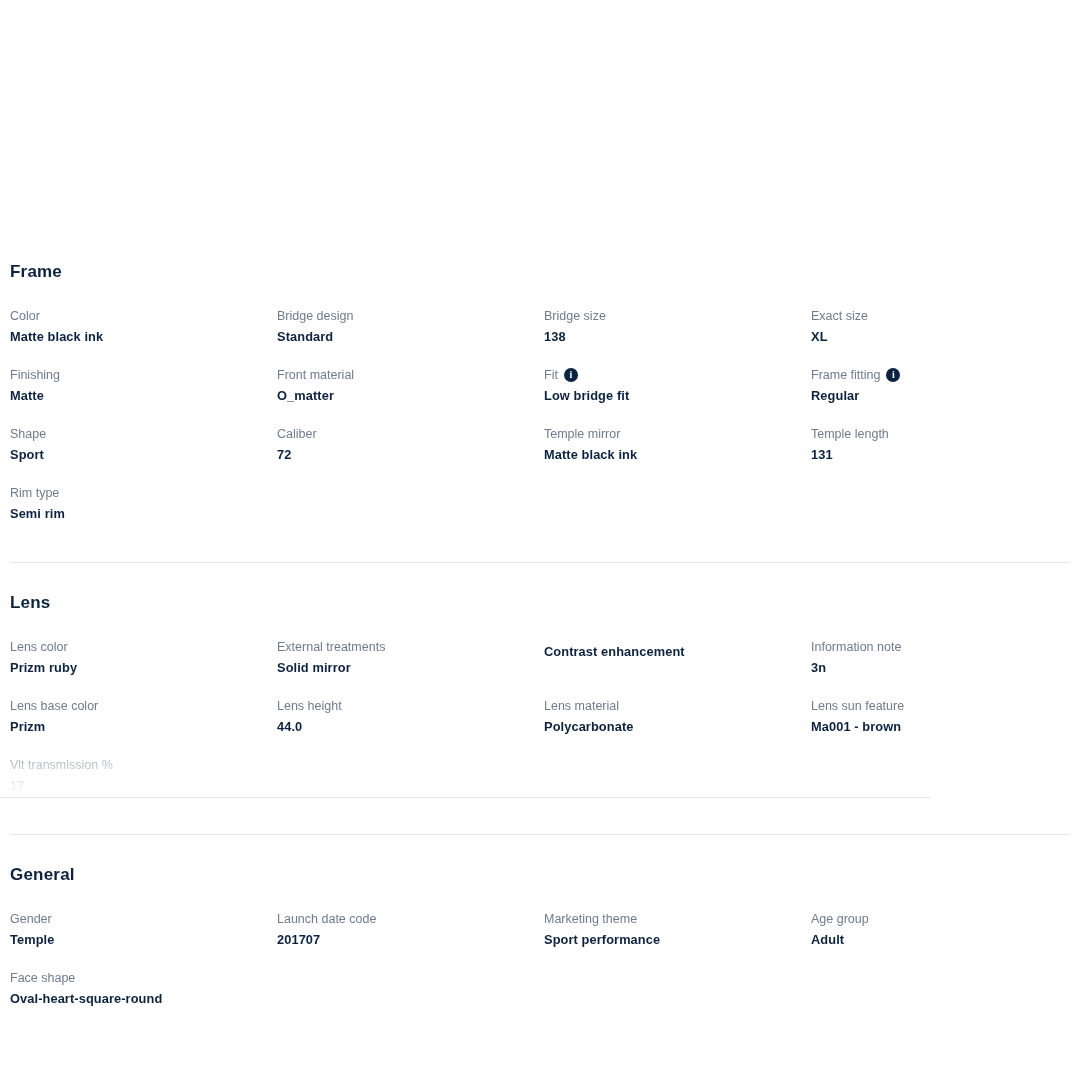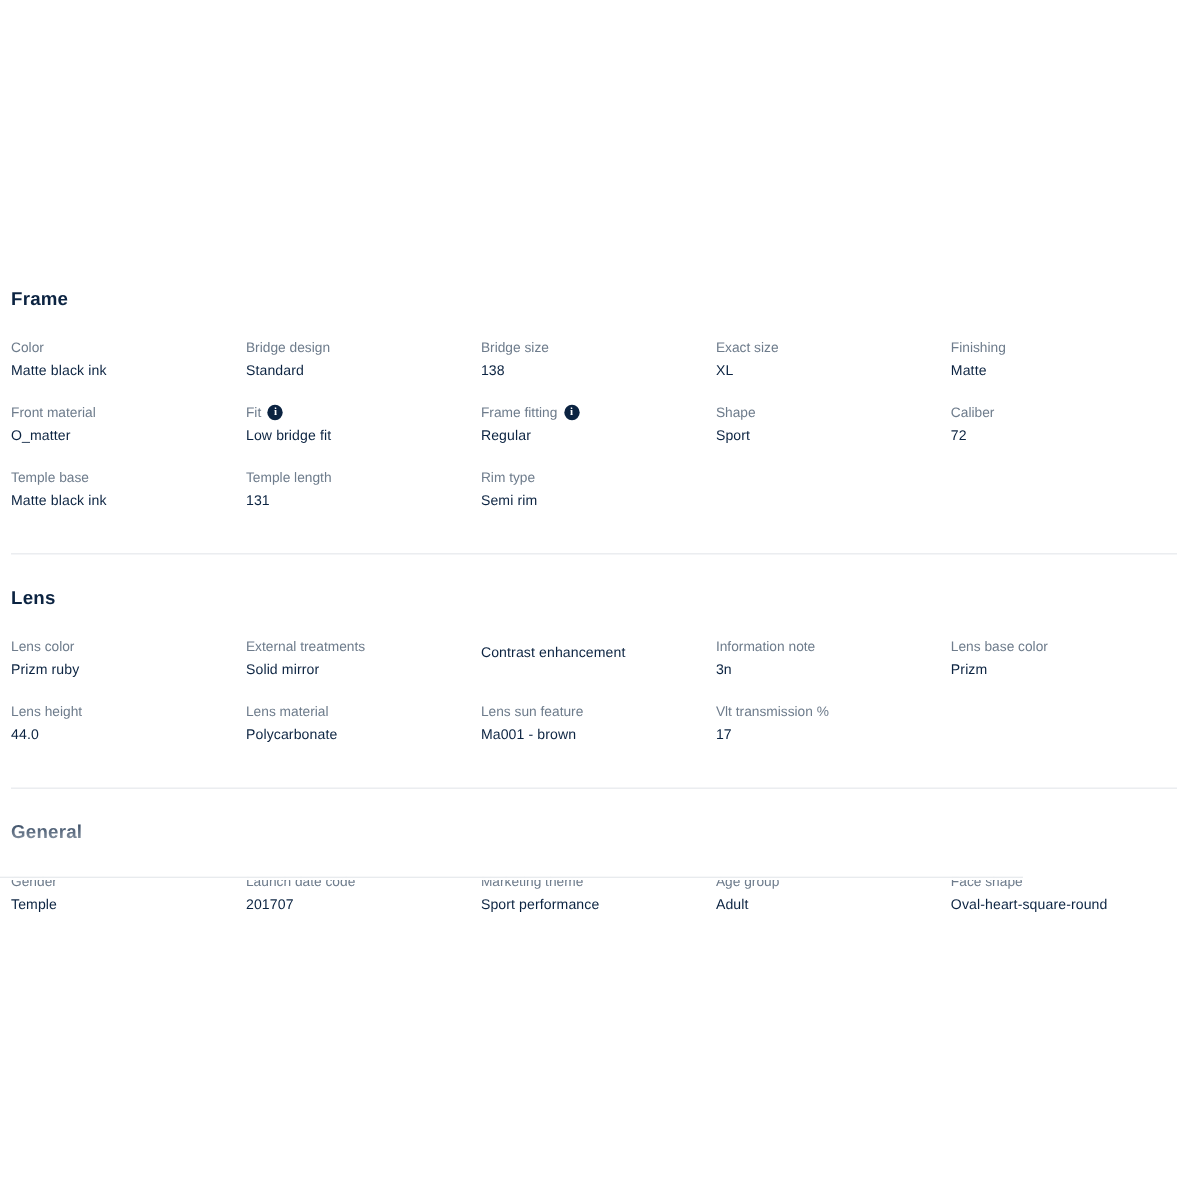--- a/index.html
+++ b/index.html
@@ -43,21 +43,21 @@
   .section-title {
     font-size: 17px;
     font-weight: bold;
     letter-spacing: 0.2px;
     color: #0b2341;
     margin: 0 0 26px 0;
   }
 
   .grid {
     display: grid;
-    grid-template-columns: repeat(5, 1fr);
+    grid-template-columns: repeat(4, 1fr);
     column-gap: 8px;
     row-gap: 0;
   }
 
   .cell {
     min-height: 59px;
     padding-right: 10px;
     box-sizing: border-box;
   }
 
@@ -67,21 +67,21 @@
     line-height: 16px;
     margin-bottom: 5px;
     display: flex;
     align-items: center;
     gap: 6px;
     white-space: nowrap;
   }
 
   .cell-value {
     font-size: 12.8px;
-    font-weight: normal;
+    font-weight: bold;
     color: #0b2341;
     line-height: 16px;
     letter-spacing: 0.1px;
   }
 
   .info-icon {
     display: inline-flex;
     align-items: center;
     justify-content: center;
     width: 14px;
@@ -177,21 +177,21 @@
           <div class="cell-label">Shape</div>
           <div class="cell-value">Sport</div>
         </div>
 
         <div class="cell">
           <div class="cell-label">Caliber</div>
           <div class="cell-value">72</div>
         </div>
 
         <div class="cell">
-          <div class="cell-label">Temple base</div>
+          <div class="cell-label">Temple mirror</div>
           <div class="cell-value">Matte black ink</div>
         </div>
 
         <div class="cell">
           <div class="cell-label">Temple length</div>
           <div class="cell-value">131</div>
         </div>
 
         <div class="cell">
           <div class="cell-label">Rim type</div>

